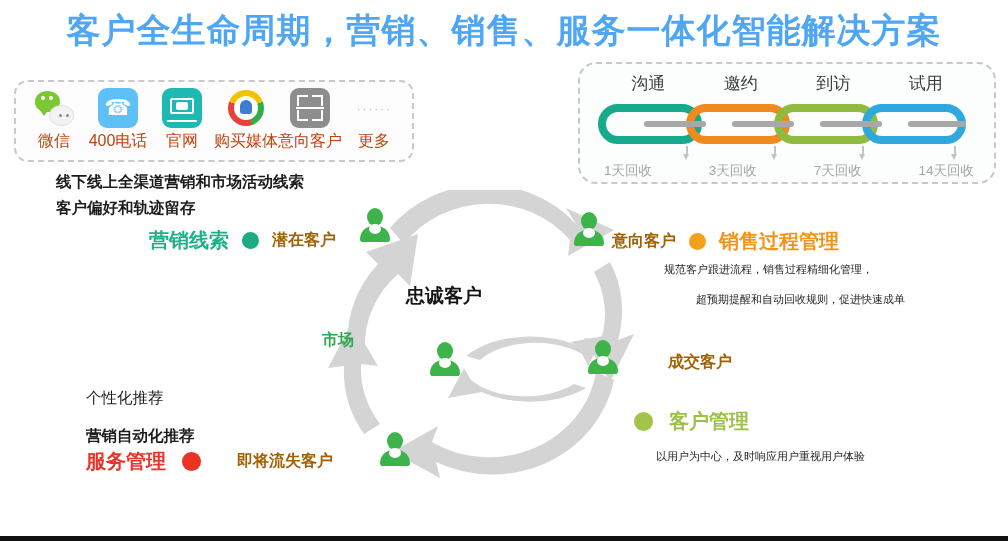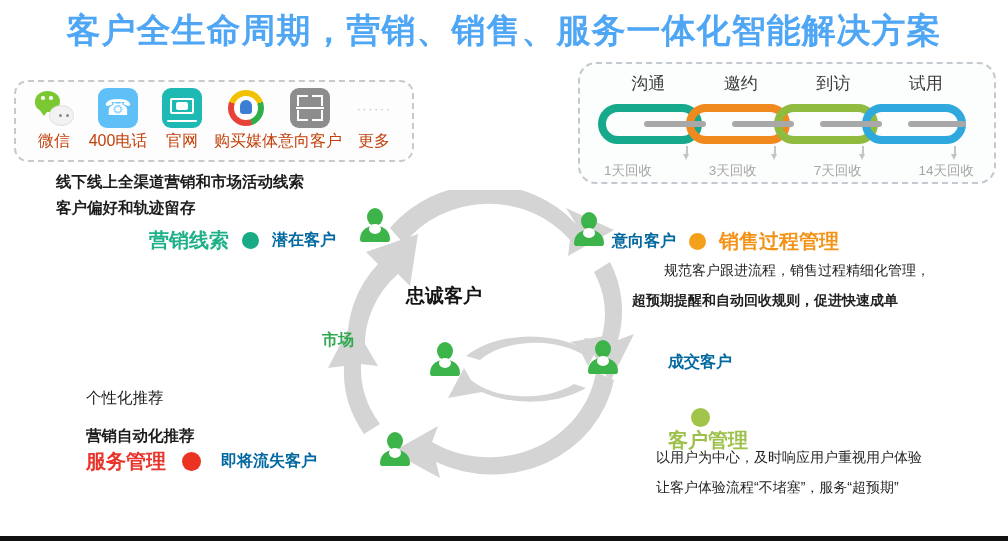--- a/index.html
+++ b/index.html
@@ -220,53 +220,53 @@
   
   .ltext {
     position:absolute; font-size:15.5px; color:#1c1c1c; white-space:nowrap;
   }
   .ltext1 { left:56px; top:172px; font-weight:600; }
   .ltext2 { left:56px; top:198px; font-weight:600; }
 
   .tag-row { position:absolute; display:flex; align-items:center; white-space:nowrap; }
   .tag-title { font-size:20px; font-weight:bold; }
   .dot { width:17px; height:17px; border-radius:50%; display:inline-block; }
-  .node-label { font-size:16px; font-weight:bold; color:#0369a1; }
+  .node-label { font-size:16px; font-weight:bold; color:#a16207; }
 
   
   .row-leads { left:112px; top:227px; }
   .row-leads .tag-title { color:#1eb089;margin-left:37px; }
   .row-leads .dot { background:#18ab86; margin:0 13px; }
 
   
   .row-intent { left:612px; top:228px; }
   .row-intent .dot { background:#f5a01b; margin:0 13px; }
   .row-intent .tag-title { color:#f39318; }
 
-  .para { position:absolute; font-size:14px; color:#1f1f1f; white-space:nowrap; }
+  .para { position:absolute; font-size:11px; color:#1f1f1f; white-space:nowrap; }
   .para-sales1 { left:664px; top:262px; }
-  .para-sales2 { left:632px; top:292px;font-weight:bold; }
+  .para-sales2 { left:696px; top:292px; }
 
   
   .row-closed { left:668px; top:352px; }
 
   
-  .row-cm { left:652px; top:408px;flex-direction:column; }
+  .row-cm { left:634px; top:408px; }
   .row-cm .dot { background:#a3c44a; width:19px; height:19px; }
   .row-cm .tag-title { color:#9cc04a; margin-left:16px; }
   .para-cm1 { left:656px; top:449px; }
   .para-cm2 { left:656px; top:479px; }
 
   
   .ltext3 { left:86px; top:388px; font-weight:400; }
   .ltext4 { left:86px; top:426px; font-weight:700; }
   .row-service { left:86px; top:448px; }
   .row-service .tag-title { color:#e8342a; }
   .row-service .dot { background:#ea3323; width:19px; height:19px; margin:0 16px; }
-  .row-service .node-label { margin-left:4px; }
+  .row-service .node-label { margin-left:20px; }
 
   
   .cycle { position:absolute; left:318px; top:190px; width:340px; height:300px; }
   .center-text {
     position:absolute; left:88px; top:93px;
     font-size:19px; font-weight:bold; color:#151515; white-space:nowrap;
   }
   .market-text {
     position:absolute; left:4px; top:140px;
     font-size:16px; font-weight:bold; color:#2fa84f; white-space:nowrap;
@@ -432,21 +432,20 @@
 
   <div class="tag-row row-closed">
     <span class="node-label">成交客户</span>
   </div>
 
   <div class="tag-row row-cm">
     <span class="dot"></span>
     <span class="tag-title">客户管理</span>
   </div>
   <div class="para para-cm1">以用户为中心，及时响应用户重视用户体验</div>
-  <div class="para para-cm2">让客户体验流程“不堵塞”，服务“超预期”</div>
 
   <div class="ltext ltext3">个性化推荐</div>
   <div class="ltext ltext4">营销自动化推荐</div>
   <div class="tag-row row-service">
     <span class="tag-title">服务管理</span>
     <span class="dot"></span>
     <span class="node-label">即将流失客户</span>
   </div>
 
   <div class="cycle">

